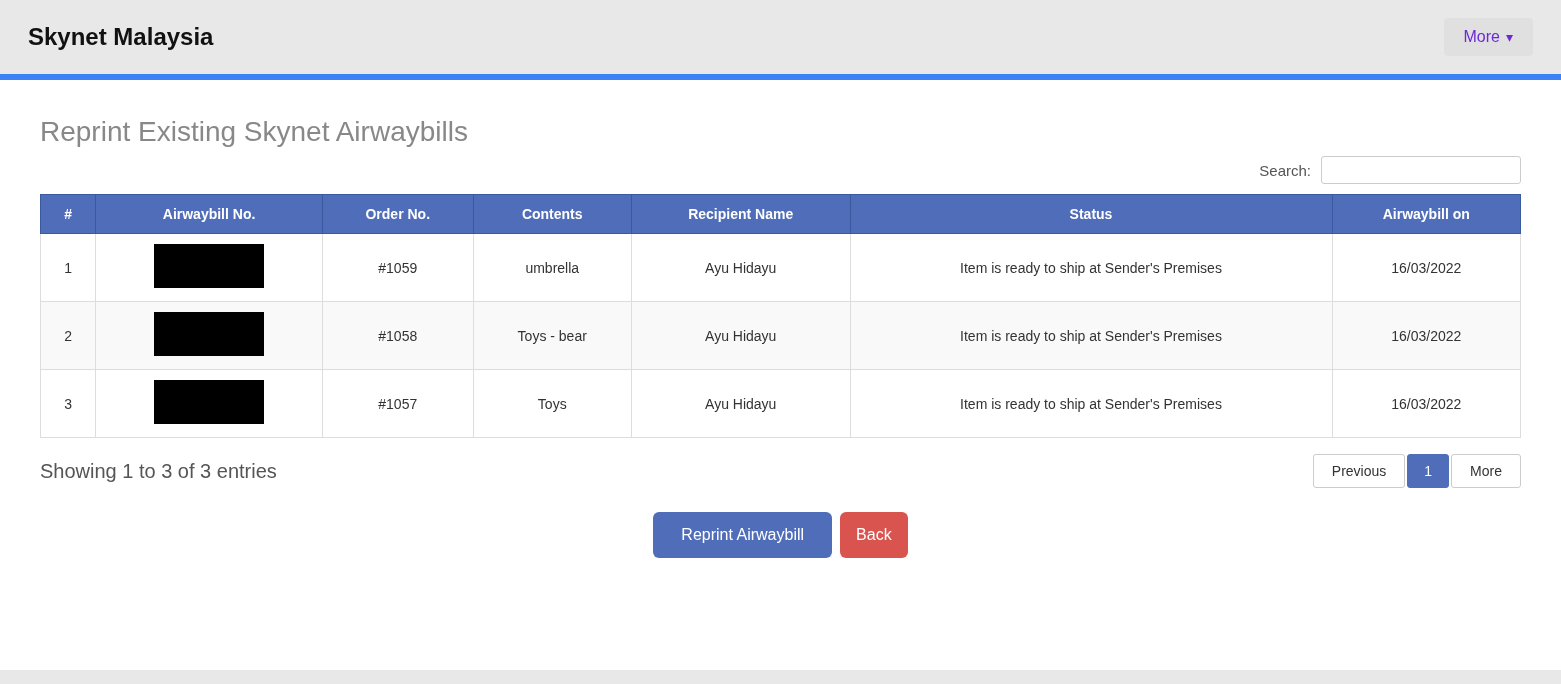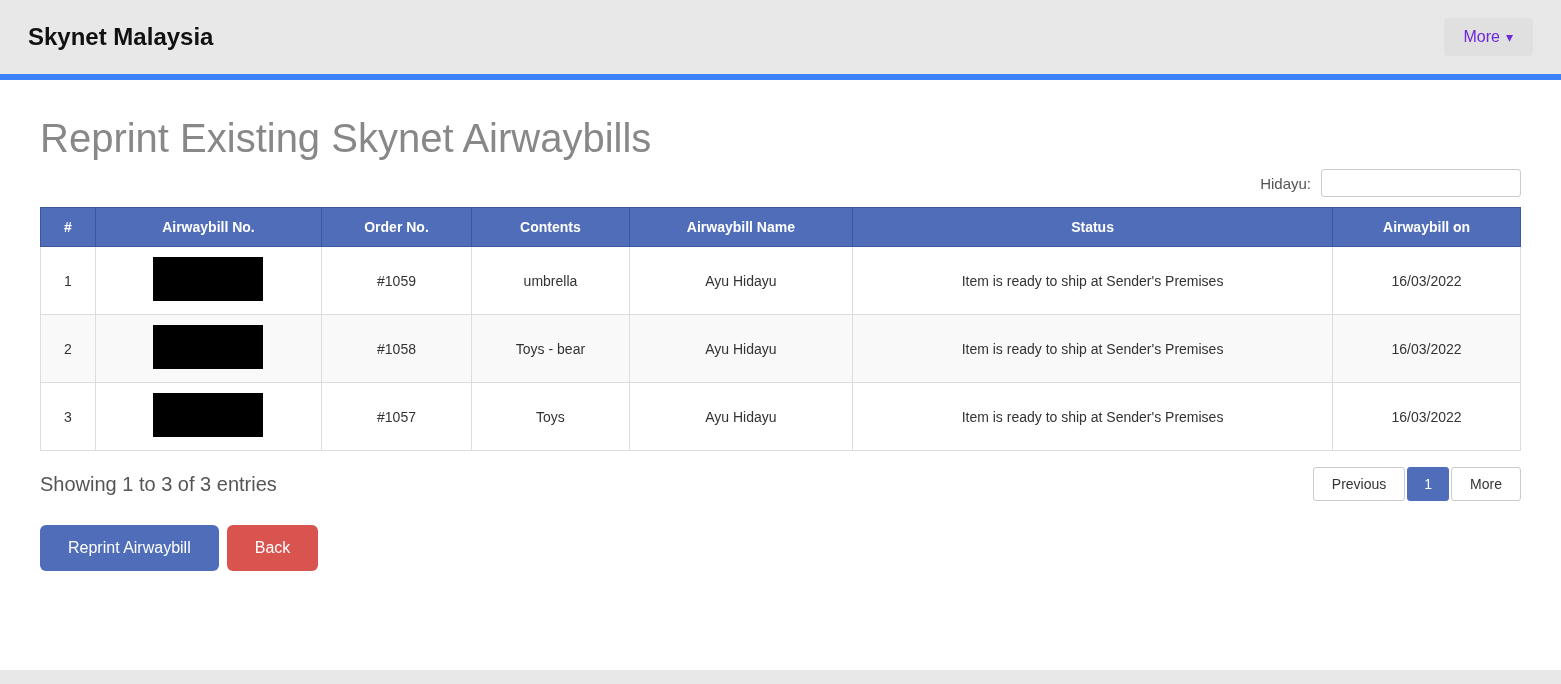--- a/index.html
+++ b/index.html
@@ -33,21 +33,21 @@
     .chevron-icon { font-size: 14px; }
 
     .main-content {
       background: #fff;
       margin: 0;
       padding: 36px 40px 40px;
       min-height: 590px;
     }
 
     .page-heading {
-      font-size: 40px;
+      font-size: 28px;
       font-weight: 300;
       color: #888;
       margin-bottom: 8px;
     }
     .page-subtitle {
       font-size: 14px;
       color: #666;
       margin-bottom: 30px;
     }
 
@@ -133,70 +133,70 @@
       background: #4f6db8;
       color: #fff;
       padding: 8px 16px;
       font-size: 14px;
       cursor: pointer;
       border-radius: 3px;
     }
 
     .action-buttons {
       display: flex;
-      justify-content: flex-start;
+      justify-content: center;
       gap: 8px;
       margin-top: 24px;
     }
     .btn-reprint {
       background: #4f6db8;
       color: #fff;
       border: none;
       border-radius: 6px;
       padding: 14px 28px;
       font-size: 16px;
       cursor: pointer;
     }
     .btn-back {
       background: #d9534f;
       color: #fff;
       border: none;
       border-radius: 6px;
-      padding: 14px 28px;
+      padding: 14px 16px;
       font-size: 16px;
       cursor: pointer;
     }
   </style>
 </head>
 <body>
 
 <div class="top-bar">
   <span class="top-bar-title">Skynet Malaysia</span>
   <button class="more-btn">
     <span>More</span>
     <span class="chevron-icon">▾</span>
   </button>
 </div>
 
 <div class="main-content">
   <h1 class="page-heading">Reprint Existing Skynet Airwaybills</h1>
 
   <div class="search-row">
-    <label class="search-label">Hidayu:</label>
+    <label class="search-label">Search:</label>
     <input class="search-input" type="text" style="">
   </div>
 
   <table>
     <thead>
       <tr>
         <th>#</th>
         <th>Airwaybill No.</th>
         <th>Order No.</th>
         <th>Contents</th>
-        <th>Airwaybill Name</th>
+        <th>Recipient Name</th>
         <th>Status</th>
         <th>Airwaybill on</th>
       </tr>
     </thead>
     <tbody id="table-body">
     <tr>
       <td>1</td>
       <td><span class="airwaybill-img"></span></td>
       <td>#1059</td>
       <td>umbrella</td>

